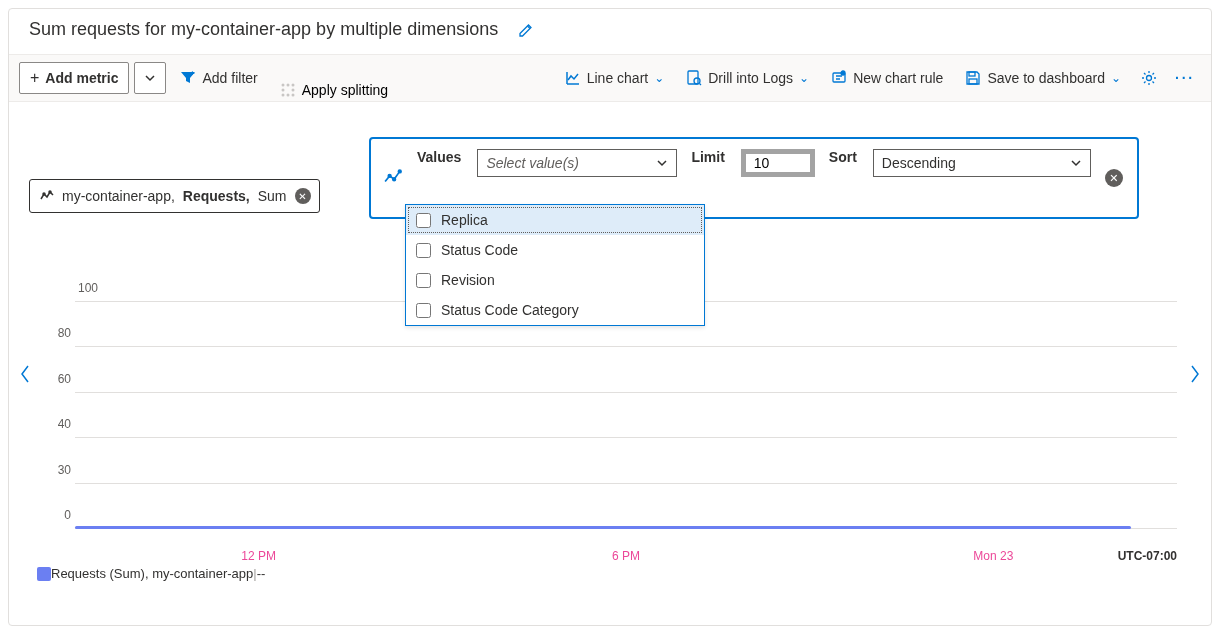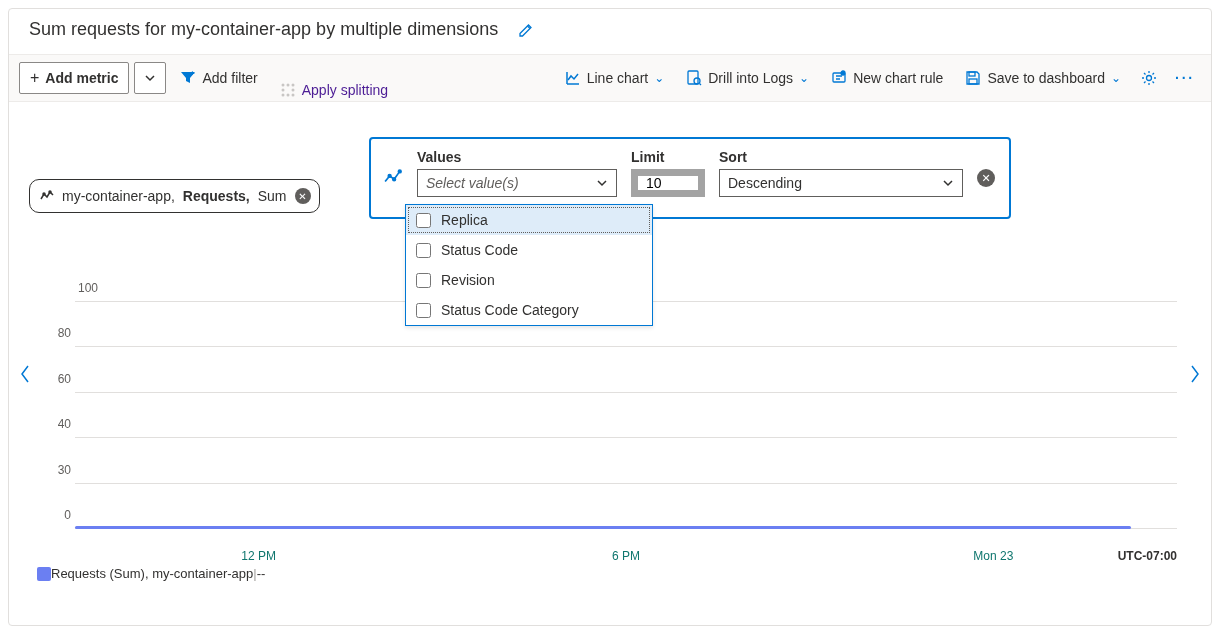--- a/index.html
+++ b/index.html
@@ -61,35 +61,35 @@
   align-items: center;
   gap: 6px;
   height: 32px;
   padding: 0 8px;
   color: #323130;
   cursor: pointer;
   border: none;
   background: transparent;
   font-size: 14px;
 }
-.tb-link.disabled { color: #4c1d95; cursor: default; margin-top: 23px; }
+.tb-link.disabled { color: #000000; cursor: default; margin-top: 23px; }
 .tb-icon { color: #0078d4; display: inline-flex; }
 .tb-icon.disabled { color: #c8c6c4; }
 .spacer { flex: 1; }
 .chev { color: #0078d4; font-size: 12px; }
 .plus { font-size: 16px; font-weight: 400; }
 .gear { color: #0078d4; cursor: pointer; padding: 0 6px; }
 .dots { color: #0078d4; cursor: pointer; padding: 0 6px; font-weight: bold; letter-spacing: 2px; }
 
 .metric-pill {
   position: absolute;
   top: 170px;
   left: 20px;
   border: 1px solid #323130;
-  border-radius: 10px;
+  border-radius: 3px;
   height: 34px;
   display: inline-flex;
   align-items: center;
   padding: 0 8px 0 10px;
   gap: 8px;
   background: #fff;
 }
 .metric-pill .close {
   background: #605e5c;
   color: #fff;
@@ -107,41 +107,41 @@
   top: 128px;
   left: 360px;
   border: 2px solid #0078d4;
   border-radius: 4px;
   background: #fff;
   padding: 10px 46px 12px 12px;
   display: flex;
   gap: 14px;
   align-items: flex-start;
 }
-.split-panel .col { display: flex; flex-direction: column; gap: 4px; }
+.split-panel .col { display: flex; flex-direction: row; gap: 16px; }
 .split-panel label { font-weight: 600; font-size: 14px; }
 .split-panel .iconcol {
   display: flex; align-items: center; justify-content: center;
   height: 56px; width: 20px; color: #0078d4;
 }
 .select-box {
   border: 1px solid #605e5c;
   height: 28px;
   display: flex;
   align-items: center;
   justify-content: space-between;
   padding: 0 8px;
   font-size: 14px;
   background: #fff;
   cursor: pointer;
 }
 .select-box.values { width: 200px; font-style: italic; color: #605e5c; }
-.select-box.sort { width: 244px; }
+.select-box.sort { width: 218px; }
 .input-box {
-  border: 7px solid #a3a3a3;
+  border: 5px solid #a3a3a3;
   height: 28px;
   width: 74px;
   padding: 0 8px;
   font-size: 14px;
 }
 .panel-close {
   position: absolute;
   right: 14px;
   top: 30px;
   background: #605e5c;
@@ -152,21 +152,21 @@
   align-items: center;
   justify-content: center;
   font-size: 11px;
   cursor: pointer;
 }
 
 .dropdown {
   position: absolute;
   top: 195px;
   left: 396px;
-  width: 248px;
+  width: 300px;
   border: 1px solid #0078d4;
   background: #fff;
   box-shadow: 0 2px 4px rgba(0,0,0,0.1);
   z-index: 10;
 }
 .dropdown-item {
   display: flex;
   align-items: center;
   gap: 10px;
   padding: 7px 10px;
@@ -189,21 +189,21 @@
   right: 34px;
   bottom: 96px;
 }
 .gridline { position: absolute; left: 24px; right: 0; border-top: 1px solid #e1dfdd; }
 .ytick { position: absolute; left: -6px; font-size: 12px; color: #605e5c; transform: translateY(-50%); text-align: right; width: 26px; }
 .xaxis {
   position: absolute;
   left: 24px; right: 0; bottom: -34px;
   display: flex;
   font-size: 12px;
-  color: #0f766e;
+  color: #ec4899;
   margin-top: 44px;
 }
 .xaxis .xt { flex: 1; text-align: center; }
 .tz { position: absolute; right: 0; bottom: -34px; font-size: 12px; font-weight: 600; color: #323130; }
 .series-line {
   position: absolute;
   left: 24px; right: 46px;
   bottom: 0;
   height: 3px;
   background: #6b7ff2;

